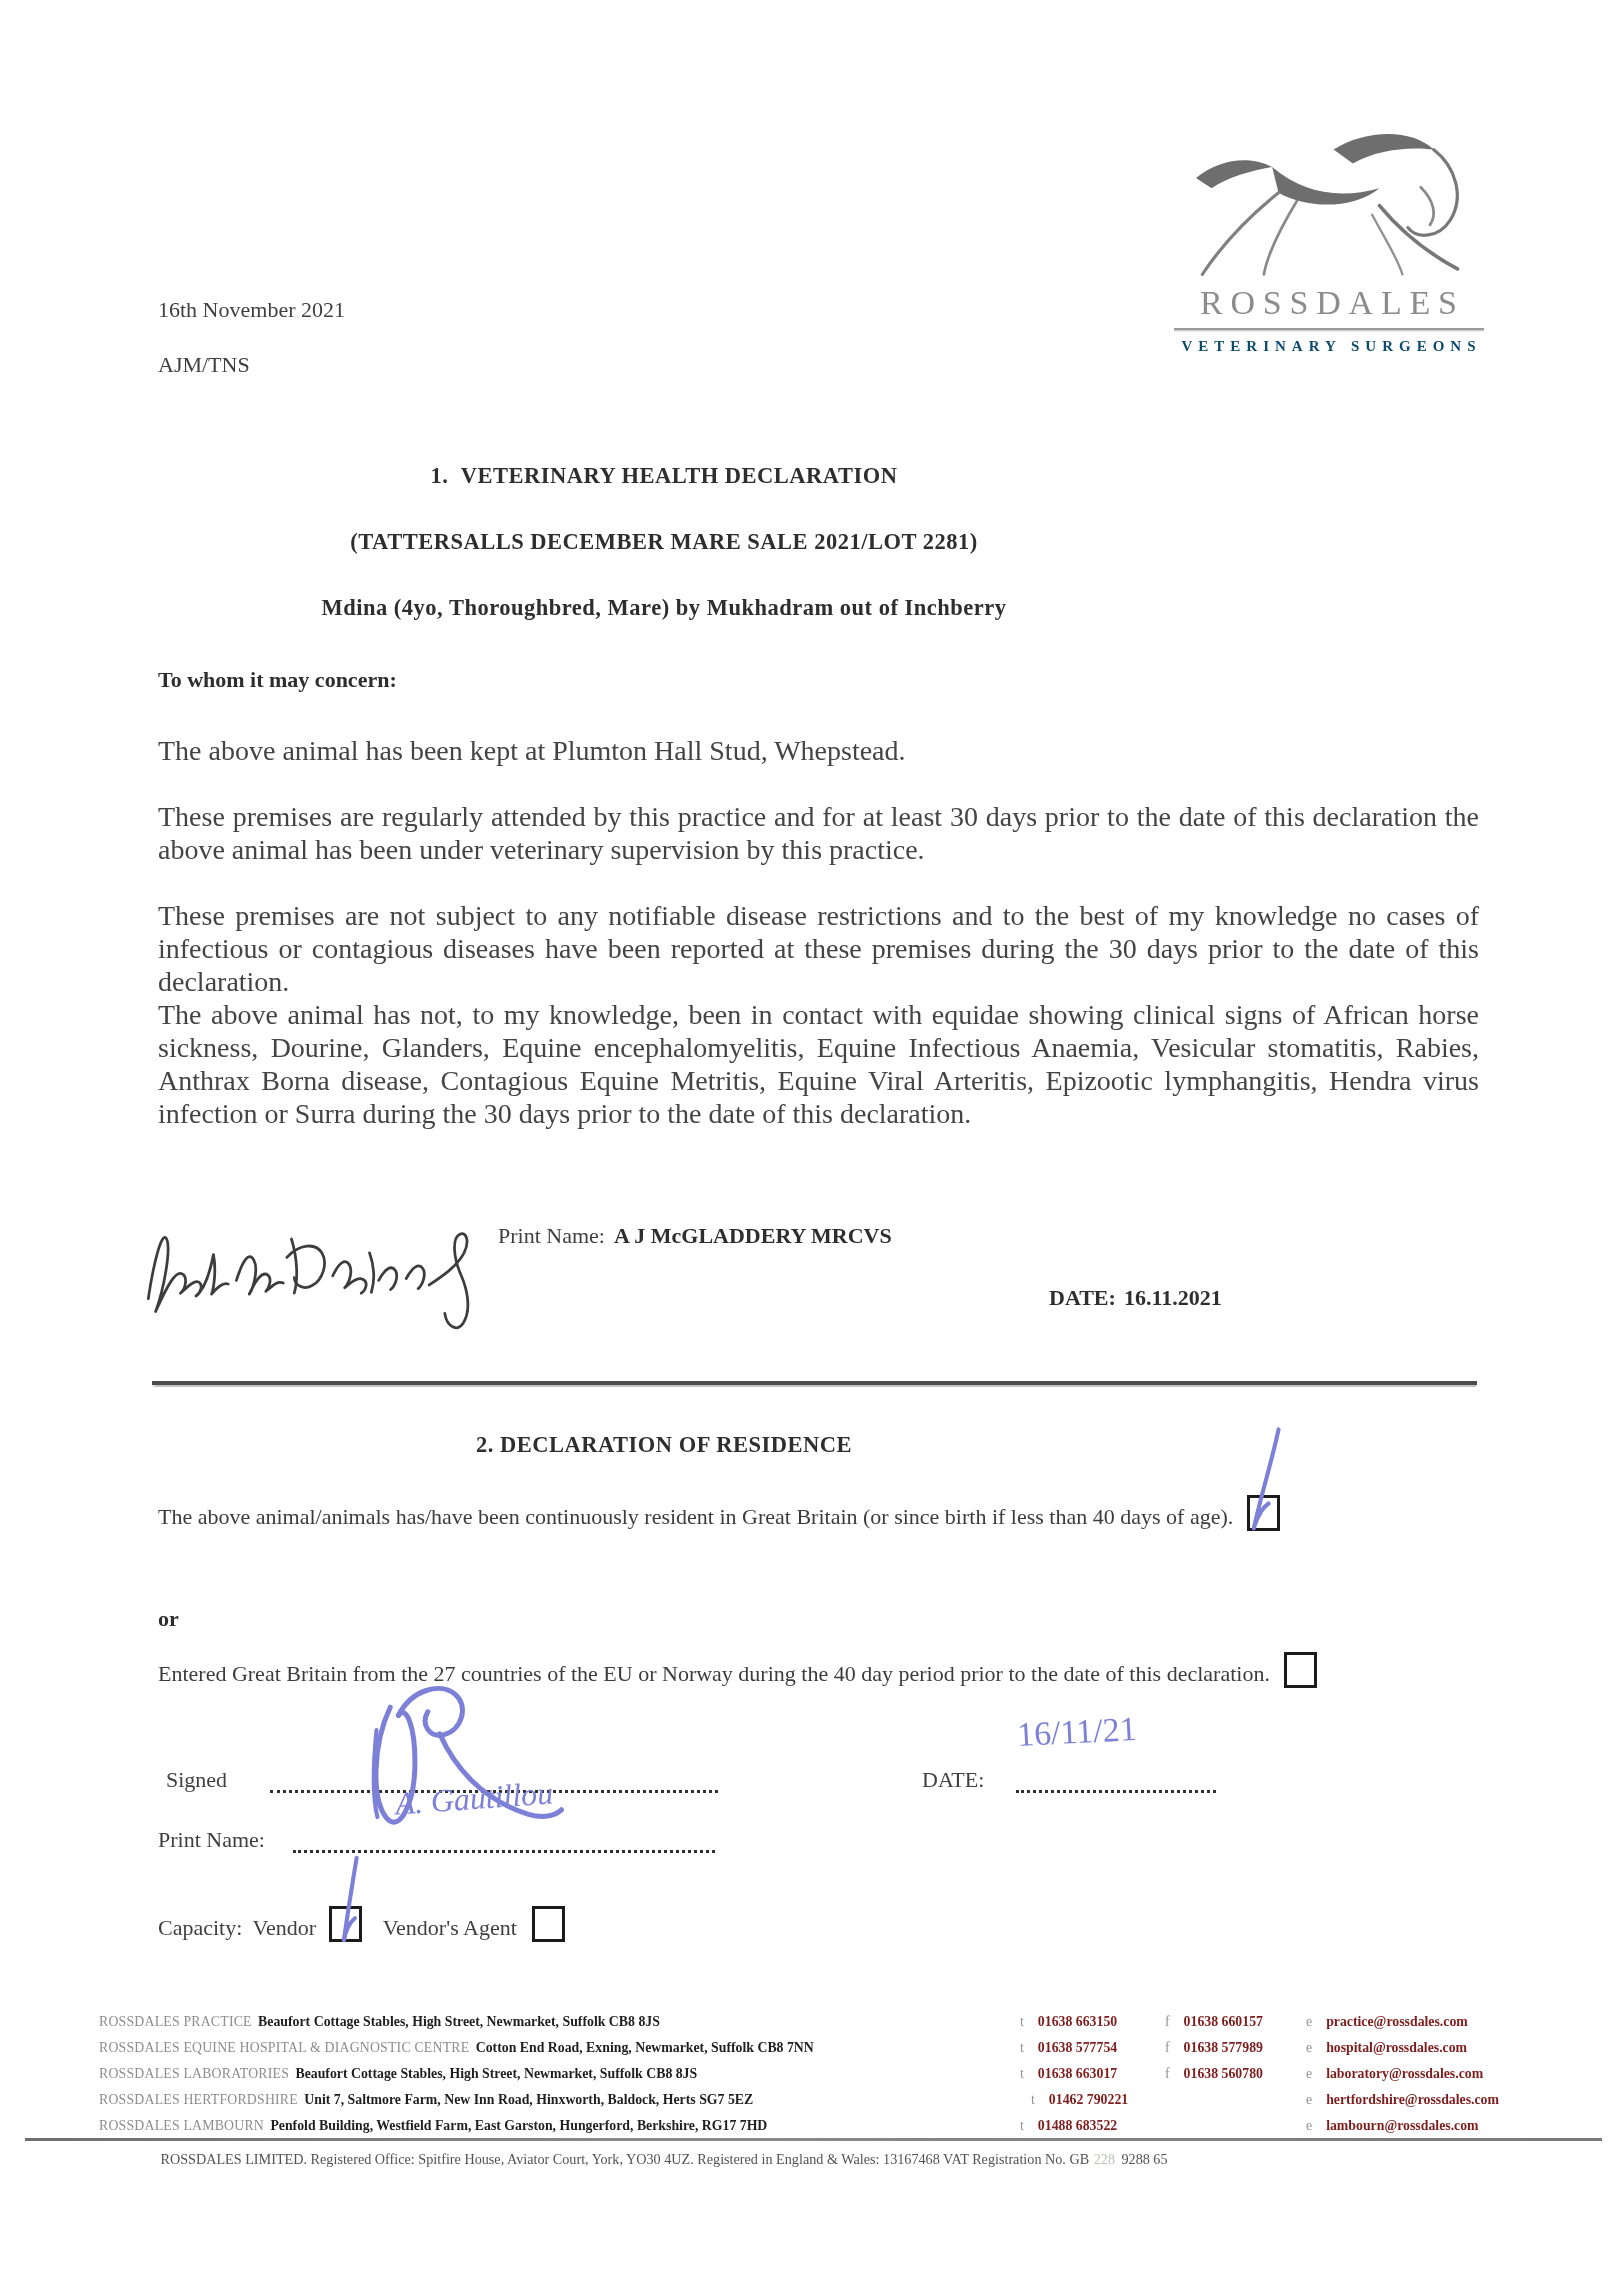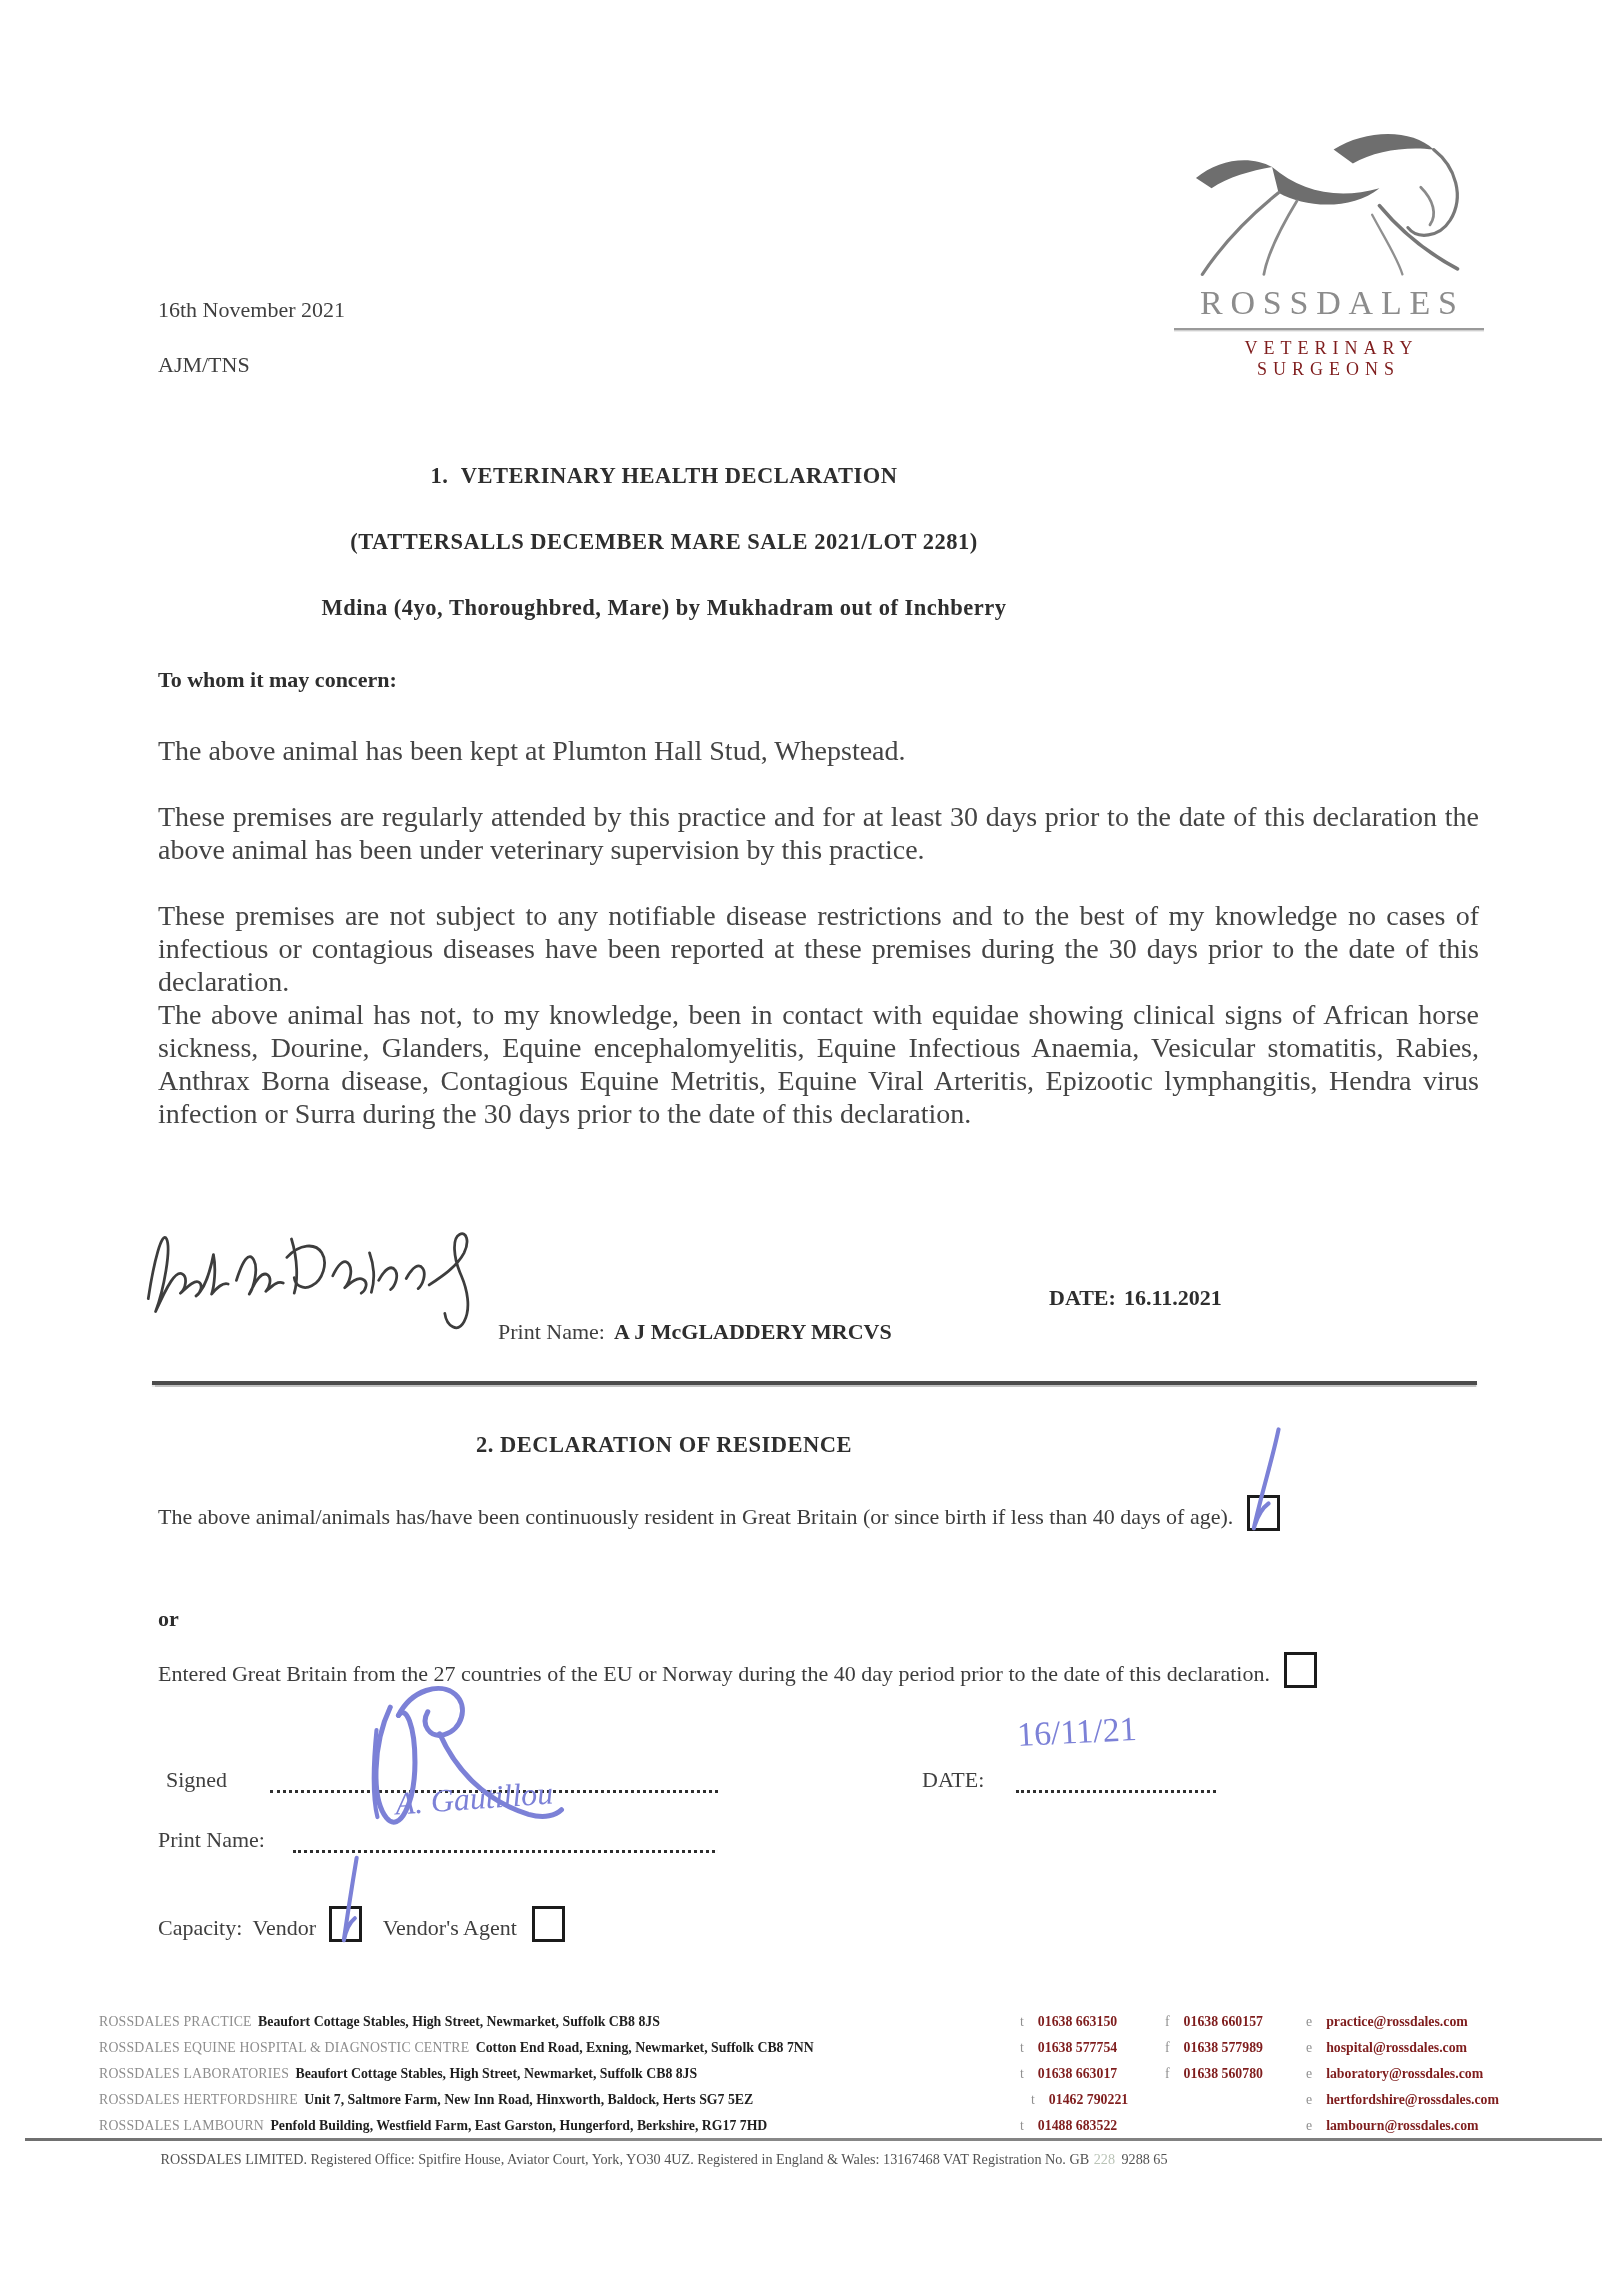--- a/index.html
+++ b/index.html
@@ -28,21 +28,21 @@
   }
   .checkbox svg{position:absolute;overflow:visible;}
   .hand{font-size:34px;color:#7c81d7;white-space:nowrap;}
   
   #logo-block{left:1168px;top:123px;width:321px;text-align:center;}
   #logo-word{
     font-size:34px;letter-spacing:7.8px;color:#8c8c8c;
     font-family:"Liberation Serif",serif;margin-top:2.8px;text-indent:7.8px;
   }
   #logo-rule{height:2.3px;background:#9a9a9a;margin:6.4px 5.5px 7.3px 5.5px;box-shadow:0 1.4px 0 #cfcfcf;}
-  #logo-tag{font-size:18px;letter-spacing:6px;color:#7f1d1d;text-indent:6px;}
+  #logo-tag{font-size:15px;letter-spacing:6px;color:#0c4a6e;text-indent:6px;font-weight:bold;}
   
   .f-row{position:relative;height:26px;font-size:13.8px;white-space:nowrap;}
   .f-org{color:#8d8d8d;letter-spacing:0.2px;}
   .f-addr{color:#1f1f1f;font-weight:bold;margin-left:6.4px;}
   .f-t{position:absolute;left:921px;top:0;}
   .f-f{position:absolute;left:1066px;top:0;}
   .f-e{position:absolute;left:1207px;top:0;}
   .tfe{color:#909090;}
   .tfe-val{color:#7f1d1d;font-weight:bold;margin-left:14px;}
   #footer-rule{left:25px;top:2138px;width:1577px;height:3.2px;background:linear-gradient(90deg,#6f6f6f,#8a8a8a 40%,#7a7a7a);}
@@ -97,21 +97,21 @@
   <svg class="abs" style="left:140px;top:1170px;" width="381" height="161" viewBox="0 0 830 350">
     <path class="stroke-black" stroke-width="6" d="M 18 280 C 30 200 48 130 58 150 C 68 172 52 260 34 308 C 60 250 78 218 92 226 C 104 232 100 258 88 268 C 102 256 118 238 128 244 C 138 250 132 268 122 274 C 138 262 152 226 160 184 C 166 214 162 252 156 270 C 168 256 180 244 192 248"></path>
     <path class="stroke-black" stroke-width="6" d="M 210 240 C 224 196 238 176 248 196 C 258 214 248 256 238 270 C 252 240 266 220 278 228 C 288 235 282 256 274 264 C 288 252 300 240 312 246"></path>
     <path class="stroke-black" stroke-width="6" d="M 330 150 C 344 196 344 240 336 268"></path>
     <path class="stroke-black" stroke-width="6" d="M 320 190 C 348 160 382 158 396 180 C 410 202 398 240 374 252 C 356 261 338 252 336 234"></path>
     <path class="stroke-black" stroke-width="6" d="M 420 230 C 434 200 448 192 456 206 C 464 220 456 246 446 256 C 460 244 474 232 486 238 C 498 244 492 262 482 268"></path>
     <path class="stroke-black" stroke-width="6" d="M 500 180 C 512 214 510 246 504 266 M 520 240 C 534 214 548 206 556 218 C 564 230 556 252 546 260 M 580 236 C 594 210 608 202 616 214 C 624 226 616 250 606 258"></path>
     <path class="stroke-black" stroke-width="6" d="M 630 250 C 660 230 690 210 706 180 C 718 156 712 132 696 140 C 680 148 682 190 700 230 C 712 258 722 300 706 330 C 692 356 668 340 664 312"></path>
   </svg>
 
-  <div class="abs" style="left:498px;top:1319px;white-space:nowrap;">
+  <div class="abs" style="left:498px;top:1223px;white-space:nowrap;">
     <span class="label">Print Name:</span>
     <span class="label bold" style="margin-left:7.3px;">A J McGLADDERY MRCVS</span>
   </div>
   <div class="abs" style="left:1049px;top:1285px;white-space:nowrap;">
     <span class="label bold">DATE:</span>
     <span class="label bold" style="margin-left:6.4px;">16.11.2021</span>
   </div>
 
   <div class="abs" id="sig1-divider"></div>
 

